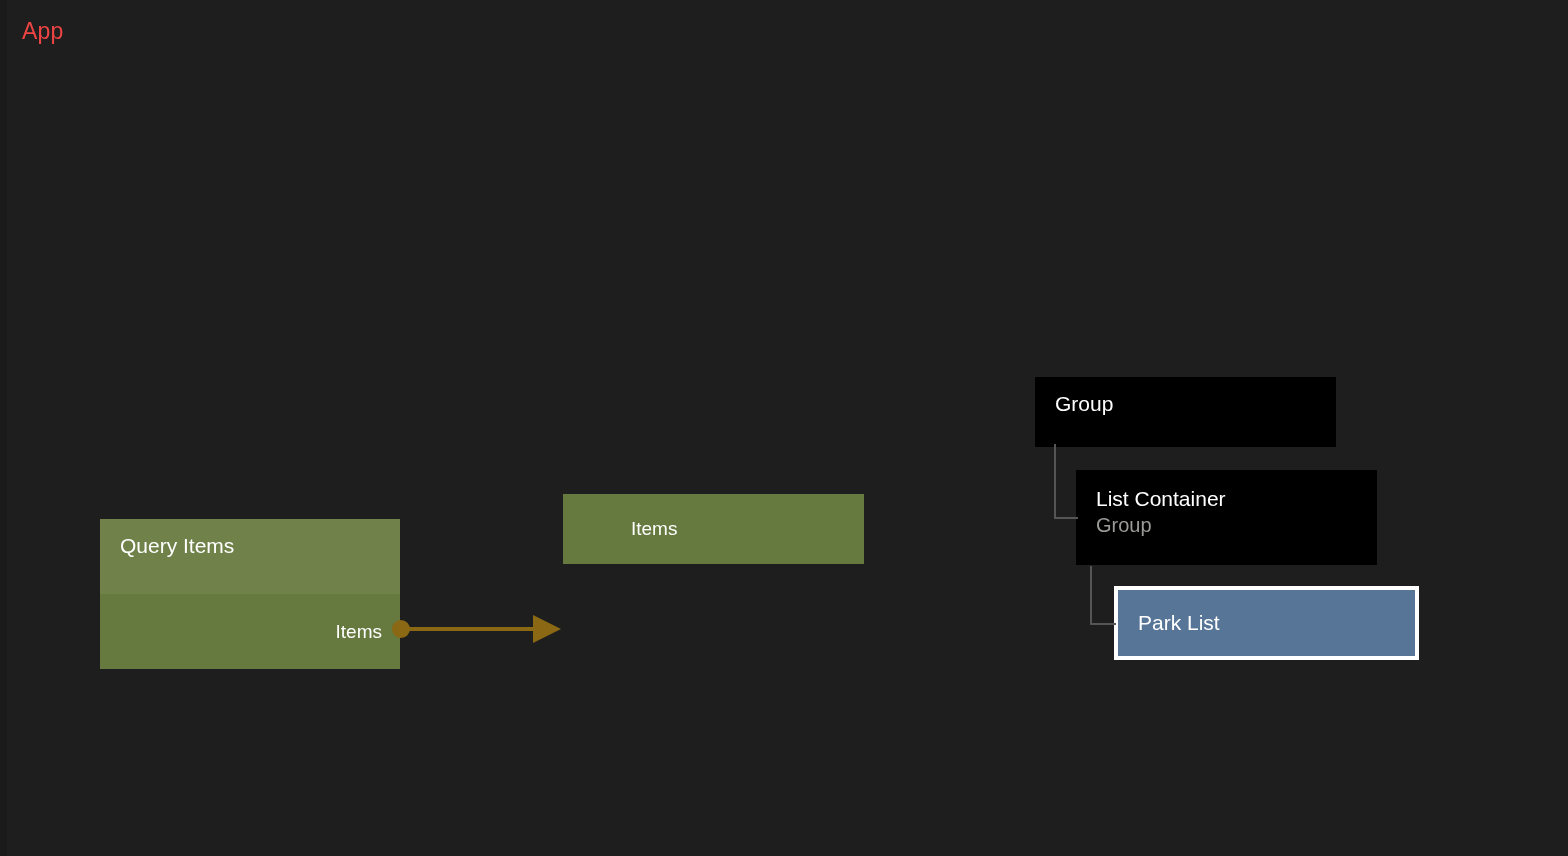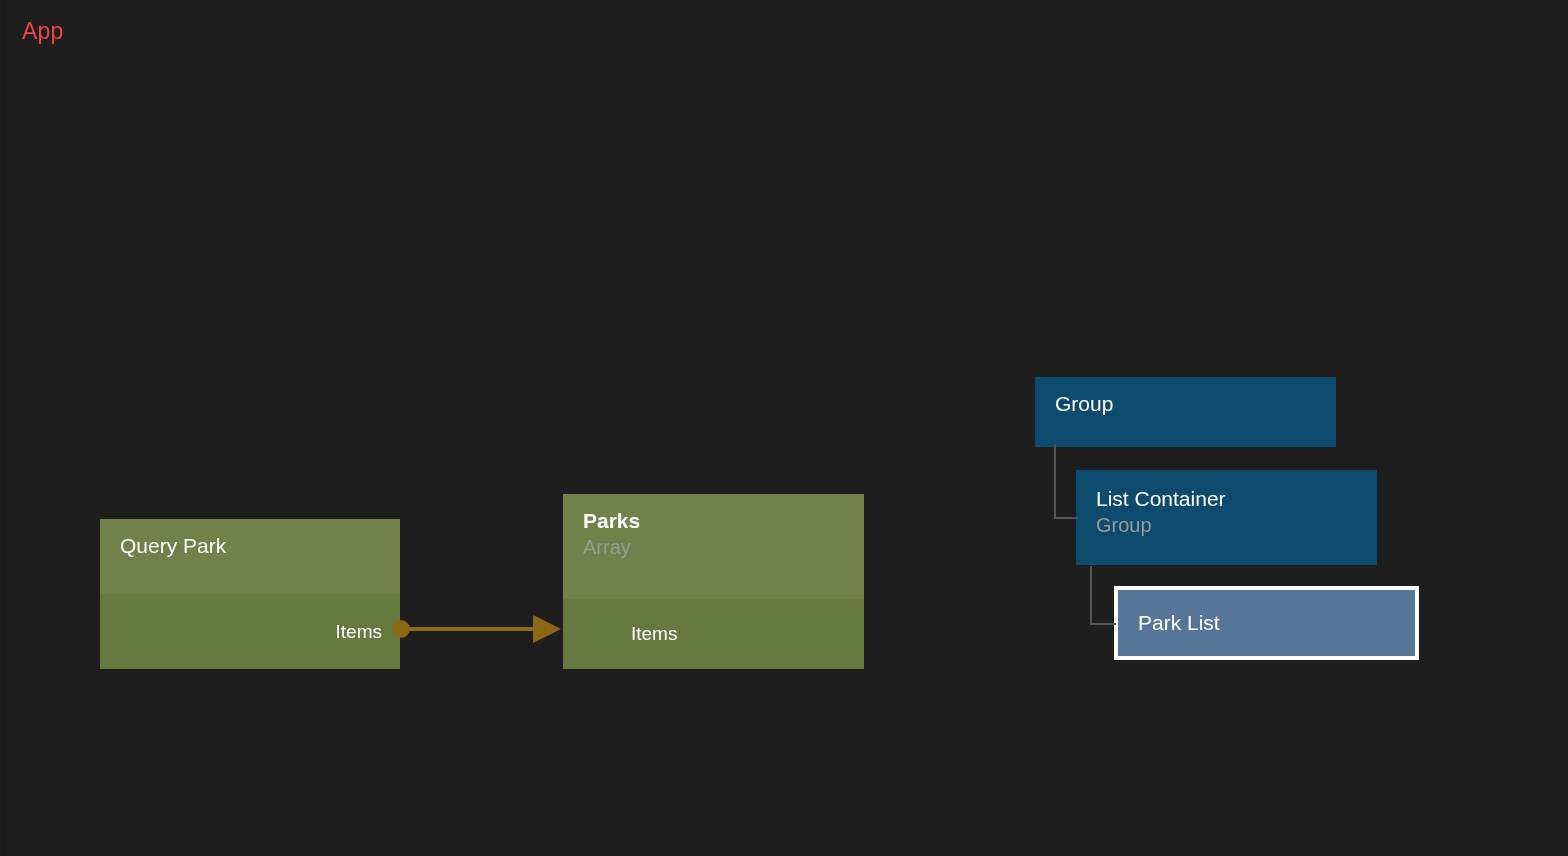--- a/index.html
+++ b/index.html
@@ -79,21 +79,21 @@
     white-space: nowrap;
   }
   .port-row.out { justify-content: flex-end; padding-right: 18px; }
   .port-row.in  { justify-content: flex-start; padding-left: 20px; }
 
   
   .node.green .node-header { background: #70824a; }
   .node.green .node-body   { background: #66793f; padding-left: 48px; }
 
   
-  .node.blue  .node-header { background: #0c4a6e; }
+  .node.blue  .node-header { background: #000000; }
   .node.blue.selected .node-header { background: #577596; }
   .node.selected {
     border: 4px solid #ffffff;
   }
 
   
   #wires {
     position: absolute;
     left: 0; top: 0;
     width: 1568px; height: 856px;
@@ -126,34 +126,30 @@
       </marker>
     </defs>
     <g>
       <line x1="401" y1="629" x2="557" y2="629" stroke="#8b6914" stroke-width="4" marker-end="url(#arrowhead)"></line>
       <circle cx="401" cy="629" r="9" fill="#8b6914"></circle>
     </g>
   </svg>
 
   <div class="node green" id="node-query-sheet" style="left:100px; top:519px; width:300px; height:150px;">
     <div class="node-header" style="height:75px;">
-      <div class="node-title">Query Park</div>
+      <div class="node-title">Query Items</div>
     </div>
     <div class="node-body" style="height:75px;">
       <div class="port-row out">
         <span>Items</span>
       </div>
     </div>
   </div>
 
   <div class="node green" id="node-parks" style="left:563px; top:494px; width:301px; height:175px;">
-    <div class="node-header" style="height:105px;">
-      <div class="node-title bold">Parks</div>
-      <div class="node-subtitle">Array</div>
-    </div>
     <div class="node-body" style="height:70px;">
       <div class="port-row in">
         <span>Items</span>
       </div>
     </div>
   </div>
 
   <div class="elbow" style="left:1054px; top:444px; width:24px; height:75px;"></div>
 
   <div class="elbow" style="left:1090px; top:566px; width:26px; height:59px;"></div>

